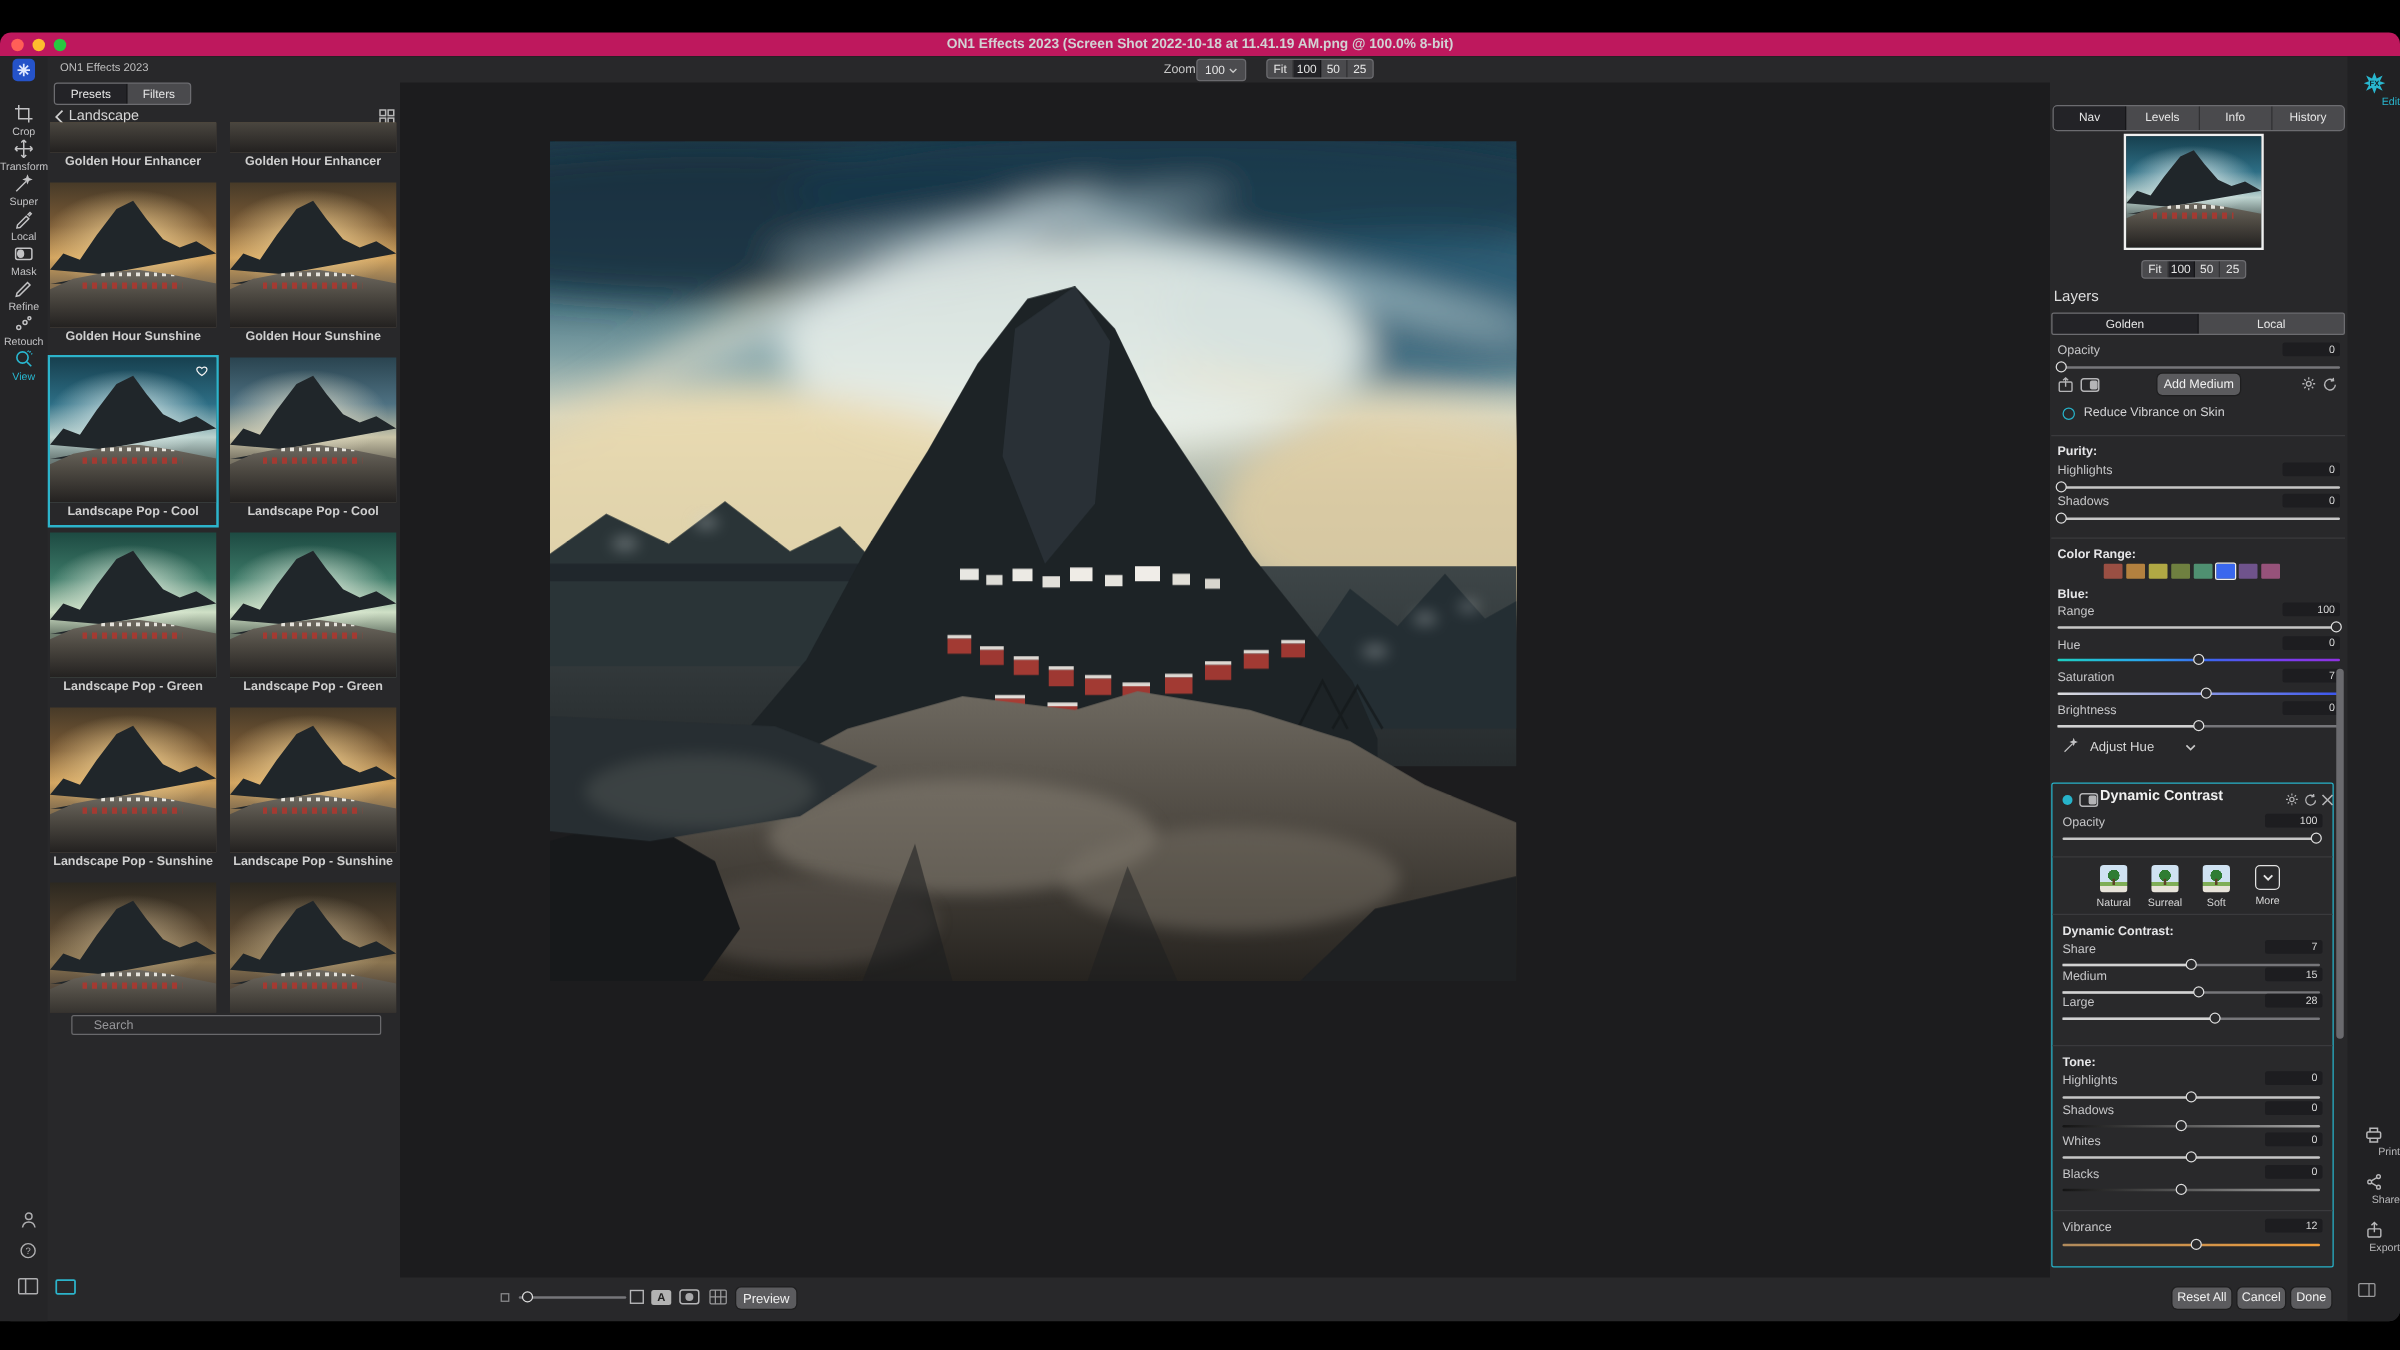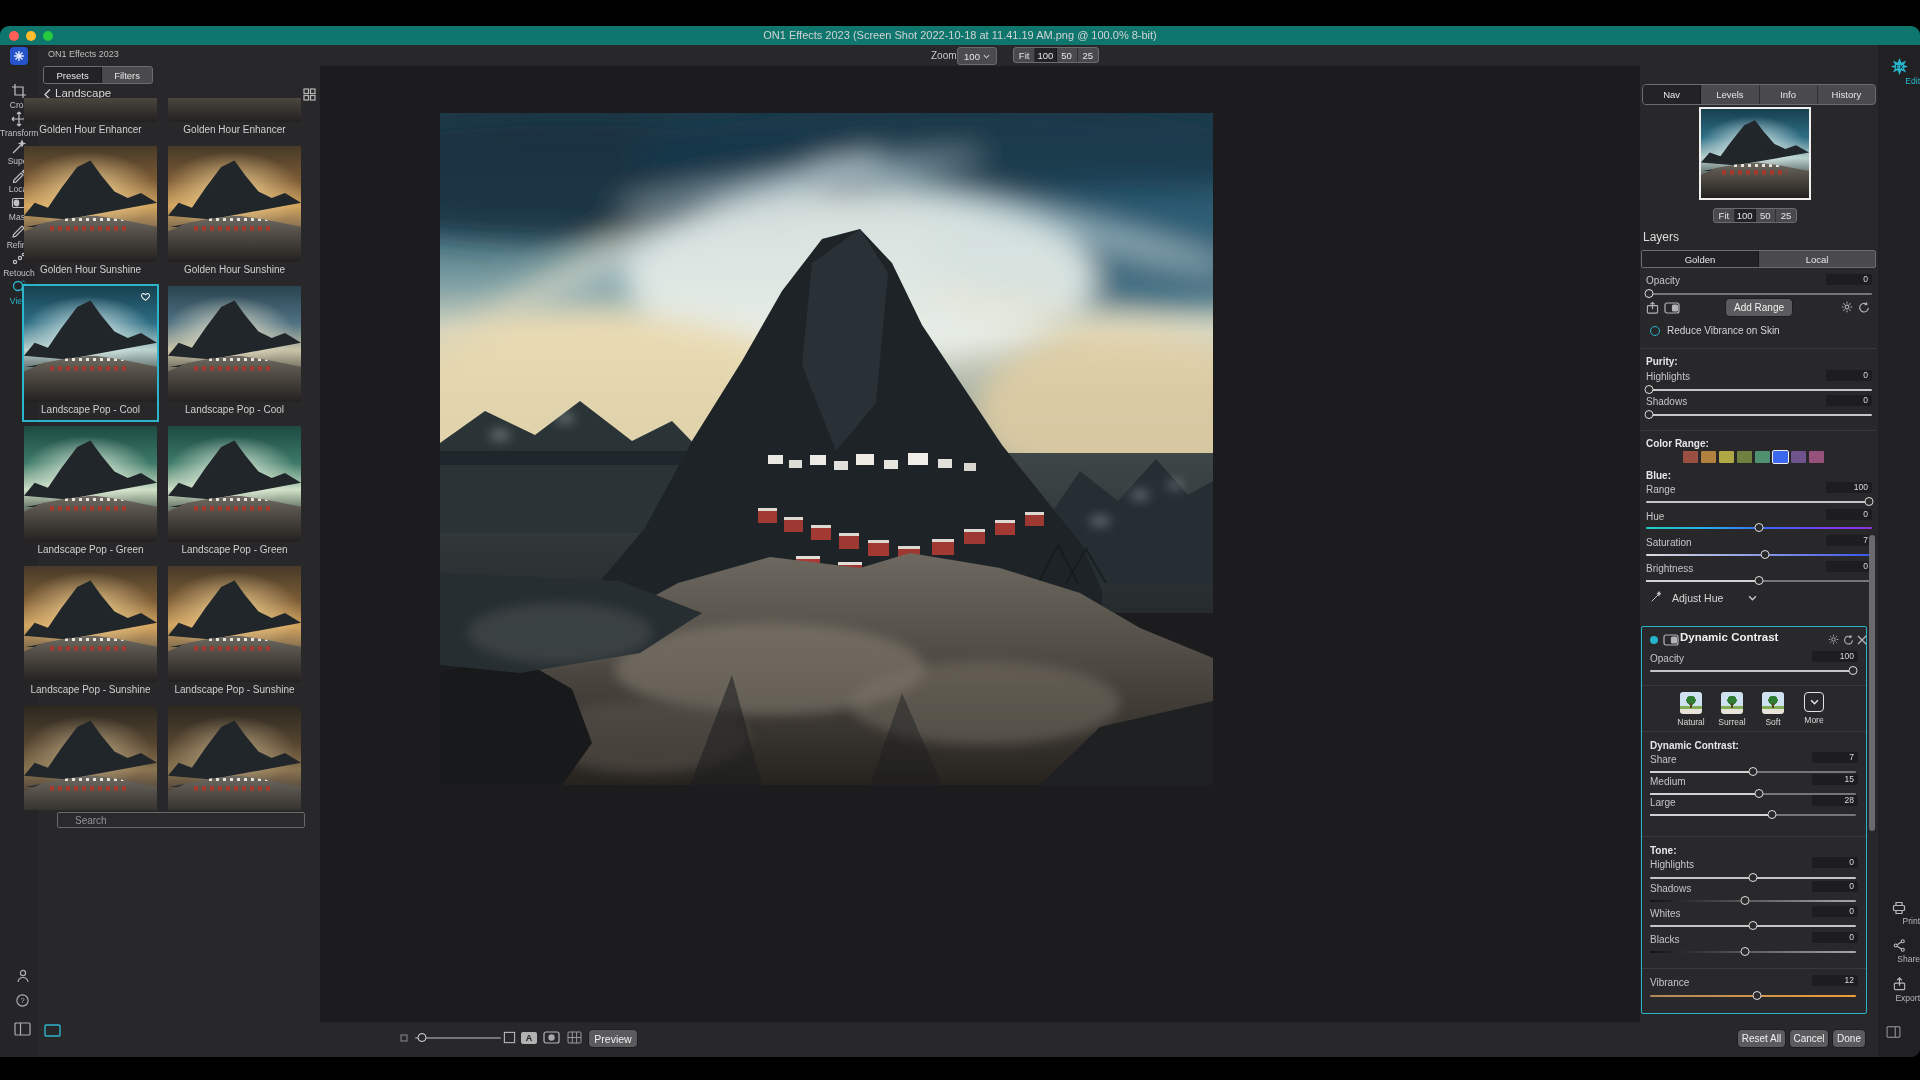--- a/index.html
+++ b/index.html
@@ -1,21 +1,21 @@
 <!DOCTYPE html>
 <html><head>
 <meta charset="utf-8">
 <style>
   html,body{margin:0;padding:0;background:#000;}
   .stage{position:relative;width:1920px;height:1080px;background:#000;overflow:hidden;
          font-family:"Liberation Sans","DejaVu Sans",sans-serif;-webkit-font-smoothing:antialiased;}
   .abs{position:absolute;}
   
-  .titlebar{position:absolute;left:0;top:26px;width:1920px;height:19px;background:#0f766e;
-            border-radius:9px 9px 0 0;}
+  .titlebar{position:absolute;left:0;top:26px;width:1920px;height:19px;background:#be185d;
+            border-radius:9px 9px 0 0;font-weight:bold;}
   .tl{position:absolute;top:5px;width:10px;height:10px;border-radius:50%;}
   .title{position:absolute;left:0;right:0;top:3px;text-align:center;font-size:11px;color:#d2d2d4;}
   
   .app{position:absolute;left:0;top:45px;width:1920px;height:1012px;background:#28282a;border-radius:0 0 9px 9px;}
   .canvas{position:absolute;left:320px;top:21px;width:1320px;height:956px;background:#1c1c1e;}
   .leftrail{position:absolute;left:0;top:0;width:38px;height:1012px;background:#252527;}
   .rightrail{position:absolute;left:1878px;top:0;width:42px;height:1012px;background:#212123;border-radius:0 0 9px 0;}
   
   .seggroup{position:absolute;display:flex;border:1px solid #6c6c70;border-radius:3px;overflow:hidden;background:#4a4a4d;box-sizing:border-box;}
   .seg{flex:1;text-align:center;font-size:9.5px;color:#e6e6e6;border-right:1px solid rgba(0,0,0,.35);display:flex;align-items:center;justify-content:center;}
@@ -37,21 +37,21 @@
   .sl .tr.dark{background:linear-gradient(90deg,#141414,#a8a8a8);}
   .sl .fill{position:absolute;top:4px;height:2px;background:#d2d2d2;}
   .sl .kn{position:absolute;top:0;width:9px;height:9px;border:1.5px solid #dedede;border-radius:50%;
           background:#2a2a2c;transform:translateX(-50%);box-sizing:border-box;}
   
   .tool{position:absolute;left:0;width:38px;text-align:center;color:#c2c2c4;}
   .tool .tlabel{font-size:8.5px;margin-top:1px;}
   .tool.active{color:#29b7cf;}
   .tool svg{display:block;margin:0 auto;}
   
-  .pgrid{position:absolute;left:22px;top:98px;width:282px;height:712px;overflow:hidden;}
+  .pgrid{position:absolute;left:38px;top:98px;width:282px;height:712px;overflow:hidden;font-weight:bold;}
   .thumb{position:absolute;width:133px;height:134px;}
   .thumb.sel{outline:2px solid #2cb4cb;}
   .ph{position:relative;width:100%;height:116px;overflow:hidden;}
   .ph::before{content:"";position:absolute;left:0;right:0;top:0;bottom:30%;background:#20262a;
     clip-path:polygon(0 86%,8% 70%,18% 76%,28% 52%,40% 26%,50% 18%,58% 36%,68% 56%,78% 64%,88% 58%,100% 70%,0 100%,0 100%,100% 100%);}
   .ph::after{content:"";position:absolute;left:0;right:0;bottom:0;height:40%;
     background:
       repeating-linear-gradient(90deg,#e5e3dc 0 3px,transparent 3px 7px) 55% 6%/44% 3px no-repeat,
       repeating-linear-gradient(90deg,#a33a32 0 4px,transparent 4px 8px) 48% 26%/60% 5px no-repeat,
       linear-gradient(180deg,#6e6960 0%,#4c4841 45%,#232120 100%);
@@ -451,21 +451,21 @@
   </div>
 
   <svg class="abs" style="left:1646px;top:301px" width="13" height="13" viewBox="0 0 14 14" fill="none" stroke="#b4b4b6" stroke-width="1.2">
       <rect x="1.5" y="5" width="11" height="8" rx="1"></rect>
       <path d="M7 9V1.5M4.8 3.5L7 1.5l2.2 2"></path>
     </svg>
   <svg class="abs" style="left:1664px;top:302px" width="16" height="12" viewBox="0 0 16 12" fill="none" stroke="#b4b4b6" stroke-width="1.2">
       <rect x="1" y="1" width="14" height="10" rx="2"></rect>
       <rect x="8.5" y="3" width="5" height="6" rx="1" fill="#b4b4b6"></rect>
     </svg>
-  <div class="btn" style="left:1726px;top:299px;width:66px;height:17px;font-size:10px">Add Range</div>
+  <div class="btn" style="left:1726px;top:299px;width:66px;height:17px;font-size:10px">Add Medium</div>
   <svg class="abs" style="left:1841px;top:301px" width="12" height="12" viewBox="0 0 14 14" fill="none" stroke="#b4b4b6" stroke-width="1.2">
       <circle cx="7" cy="7" r="2.2"></circle>
       <path d="M7 1v2M7 11v2M1 7h2M11 7h2M2.8 2.8l1.4 1.4M9.8 9.8l1.4 1.4M11.2 2.8L9.8 4.2M4.2 9.8l-1.4 1.4"></path>
     </svg>
   <svg class="abs" style="left:1858px;top:301px" width="12" height="12" viewBox="0 0 14 14" fill="none" stroke="#b4b4b6" stroke-width="1.3">
       <path d="M12 8a5 5 0 1 1-2-4.2M10 1.5l.3 2.6-2.6.3"></path>
     </svg>
 
   <div class="abs" style="left:1650px;top:326px;width:10px;height:10px;border:1.5px solid #27b3ca;border-radius:50%;box-sizing:border-box"></div>
   <div class="rl" style="left:1667px;top:325px;color:#d4d4d6">Reduce Vibrance on Skin</div>

